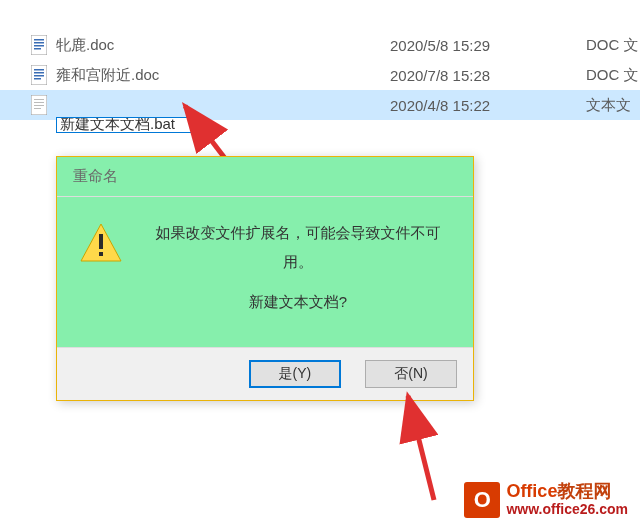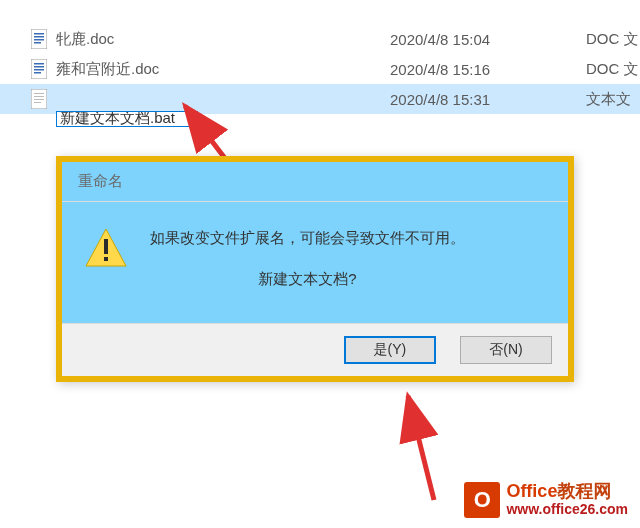--- a/index.html
+++ b/index.html
@@ -6,21 +6,21 @@
     body {
       width: 640px;
       height: 528px;
       font-family: "Microsoft YaHei", "Segoe UI", sans-serif;
       font-size: 15px;
       background: #fff;
       position: relative;
       overflow: hidden;
     }
     .file-list {
-      padding-top: 24px;
+      padding-top: 30px;
     }
     .file-row {
       display: flex;
       align-items: center;
       height: 30px;
       padding-left: 30px;
     }
     .file-row.selected {
       background: #cce8ff;
     }
@@ -60,23 +60,23 @@
     .arrow1 {
       position: absolute;
       top: 98px;
       left: 90px;
       pointer-events: none;
     }
     .dialog {
       position: absolute;
       top: 156px;
       left: 56px;
-      width: 518px;
-      background: #7dd3fc;
-      border: 6px solid #eab308;
+      width: 418px;
+      background: #86efac;
+      border: 1px solid #eab308;
       box-shadow: 2px 2px 10px rgba(0,0,0,0.2);
     }
     .dialog-title {
       padding: 10px 16px;
       color: #6a6a6a;
       font-size: 15px;
       border-bottom: 1px solid #ddd;
     }
     .dialog-body {
       padding: 22px 22px 18px 22px;
@@ -160,55 +160,55 @@
         <svg width="16" height="20" viewBox="0 0 16 20">
             <rect x="0" y="0" width="16" height="20" fill="#fff" stroke="#999"></rect>
             <rect x="3" y="4" width="10" height="1.5" fill="#3a6db5"></rect>
             <rect x="3" y="7" width="10" height="1.5" fill="#3a6db5"></rect>
             <rect x="3" y="10" width="10" height="1.5" fill="#3a6db5"></rect>
             <rect x="3" y="13" width="7" height="1.5" fill="#3a6db5"></rect>
           </svg>
       </span>
       <span>牝鹿.doc</span>
     </div>
-    <div class="file-date-col">2020/4/8 15:04</div>
+    <div class="file-date-col">2020/5/8 15:29</div>
     <div class="file-type-col">DOC 文</div>
   </div>
 
   <div class="file-row">
     <div class="file-name-col">
       <span class="file-icon">
         <svg width="16" height="20" viewBox="0 0 16 20">
             <rect x="0" y="0" width="16" height="20" fill="#fff" stroke="#999"></rect>
             <rect x="3" y="4" width="10" height="1.5" fill="#3a6db5"></rect>
             <rect x="3" y="7" width="10" height="1.5" fill="#3a6db5"></rect>
             <rect x="3" y="10" width="10" height="1.5" fill="#3a6db5"></rect>
             <rect x="3" y="13" width="7" height="1.5" fill="#3a6db5"></rect>
           </svg>
       </span>
       <span>雍和宫附近.doc</span>
     </div>
-    <div class="file-date-col">2020/4/8 15:16</div>
+    <div class="file-date-col">2020/7/8 15:28</div>
     <div class="file-type-col">DOC 文</div>
   </div>
 
   <div class="file-row selected">
     <div class="file-name-col">
       <span class="file-icon">
         <svg width="16" height="20" viewBox="0 0 16 20">
             <rect x="0" y="0" width="16" height="20" fill="#fff" stroke="#999"></rect>
             <rect x="3" y="4" width="10" height="1" fill="#bbb"></rect>
             <rect x="3" y="7" width="10" height="1" fill="#bbb"></rect>
             <rect x="3" y="10" width="10" height="1" fill="#bbb"></rect>
             <rect x="3" y="13" width="7" height="1" fill="#bbb"></rect>
           </svg>
       </span>
       <input class="rename-input" value="新建文本文档.bat" style="">
     </div>
-    <div class="file-date-col">2020/4/8 15:31</div>
+    <div class="file-date-col">2020/4/8 15:22</div>
     <div class="file-type-col">文本文</div>
   </div>
 </div>
 
 <svg class="arrow1" width="160" height="90">
   <defs>
       <marker id="ah1" markerWidth="10" markerHeight="8" refX="9" refY="4" orient="auto">
         <polygon points="0 0, 10 4, 0 8" fill="#e03030"></polygon>
       </marker>
     </defs>

